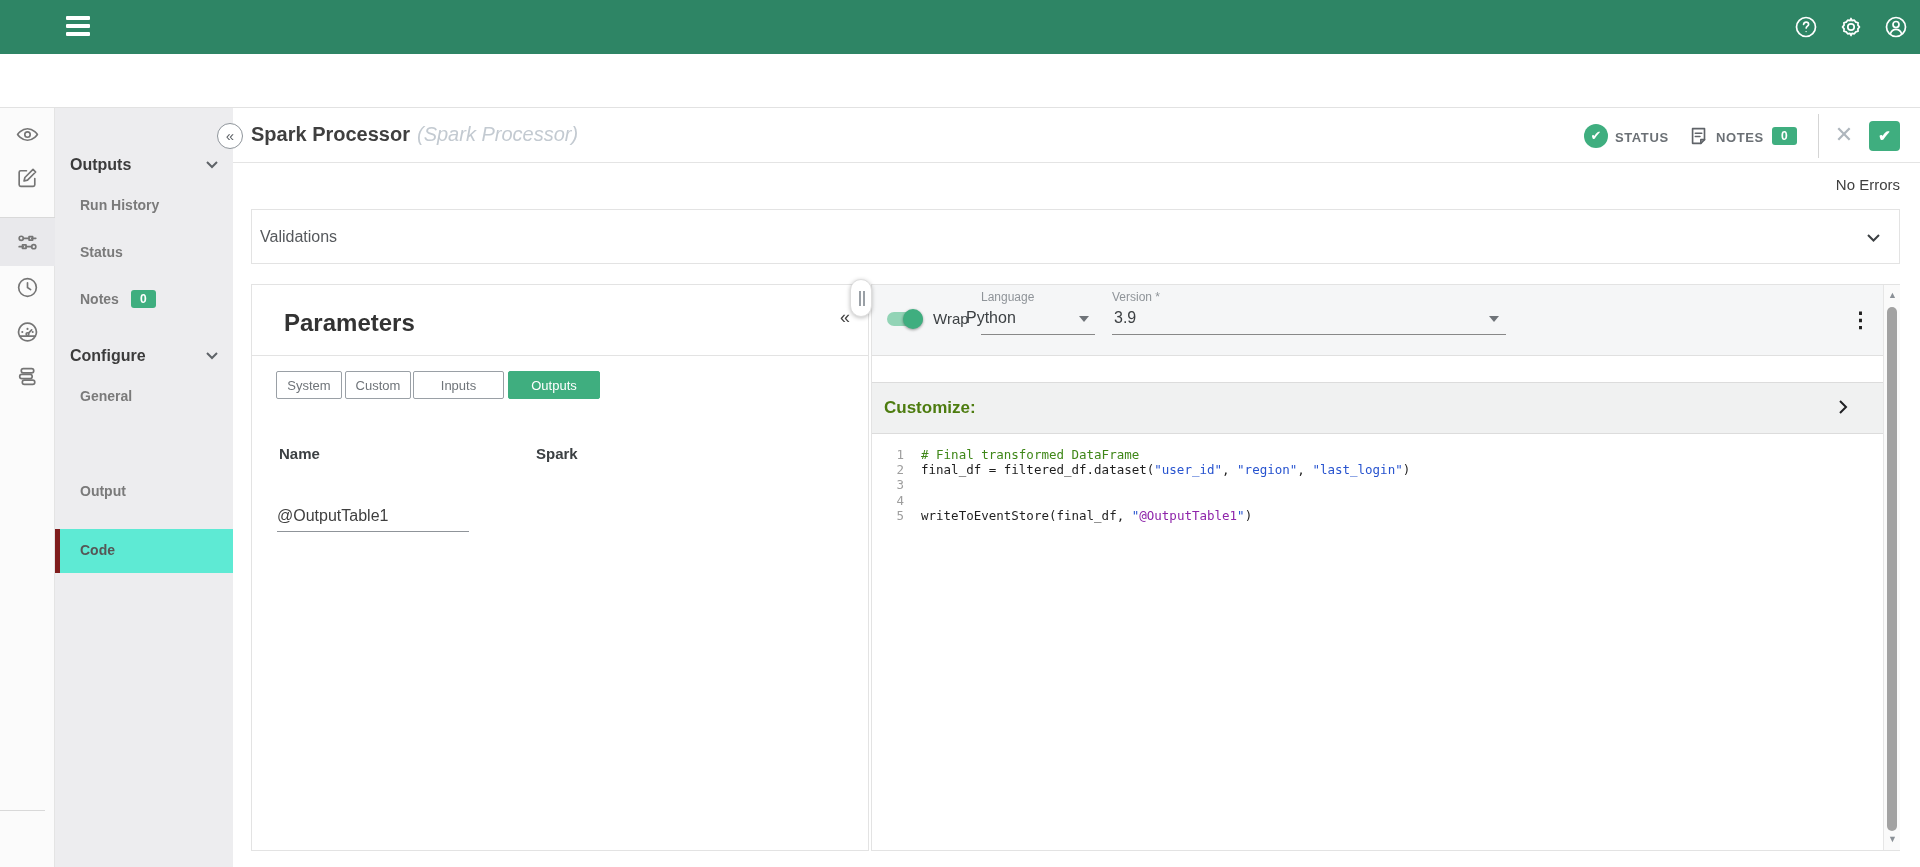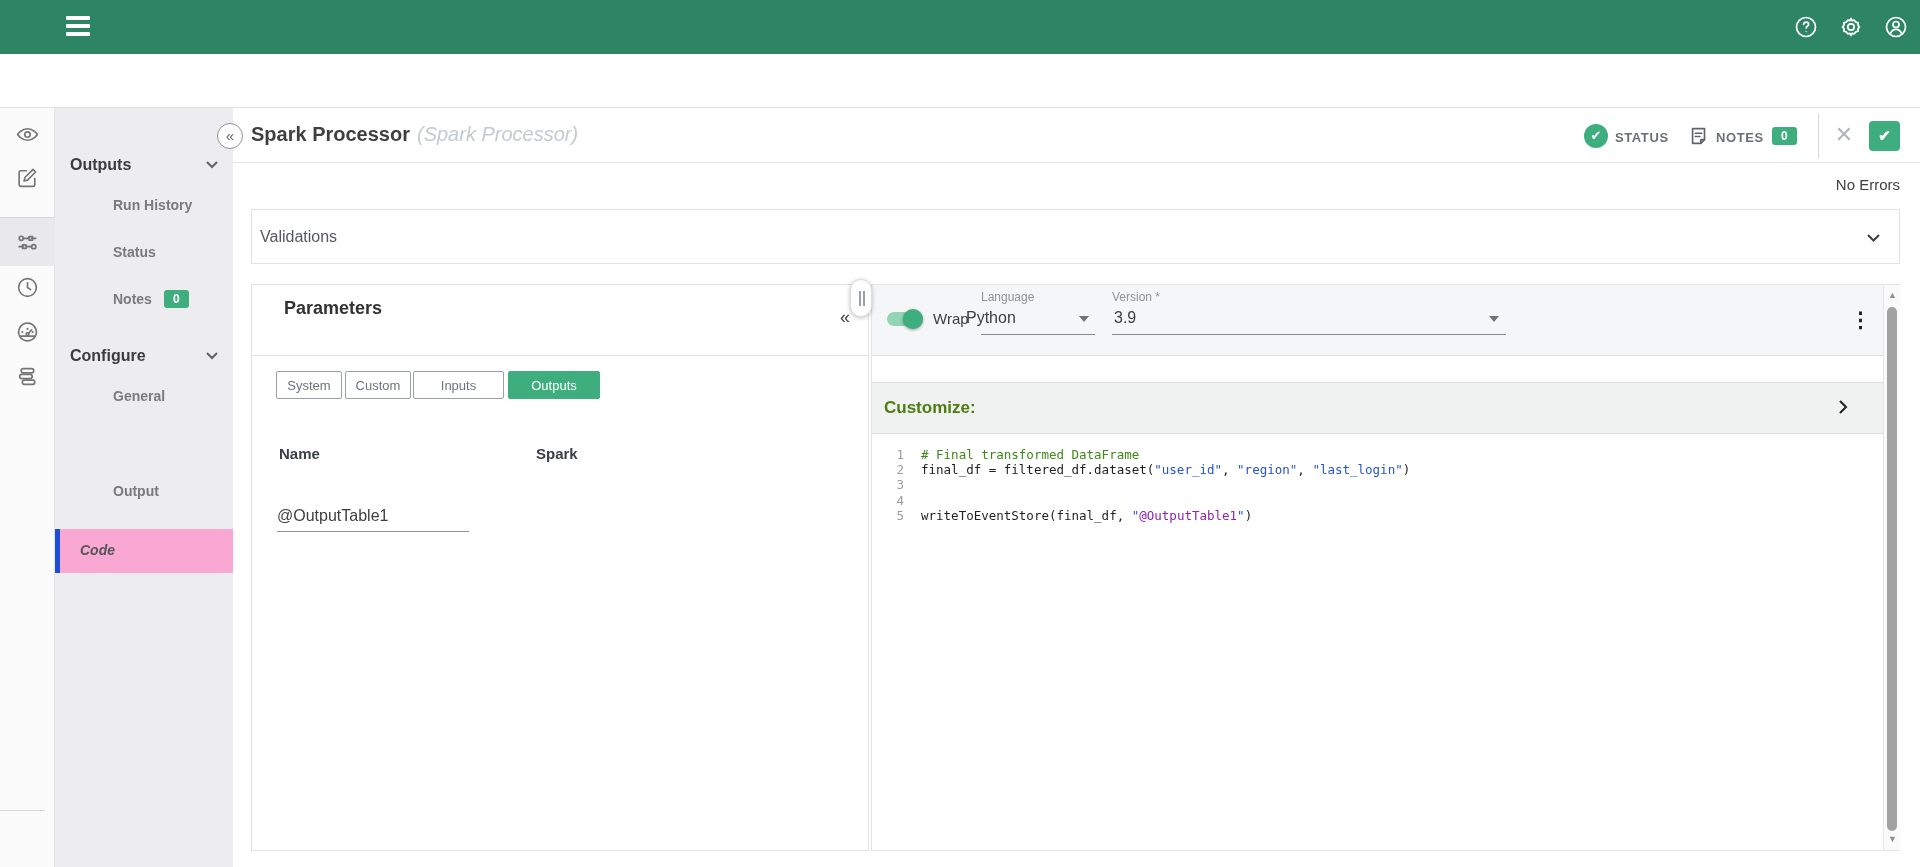--- a/index.html
+++ b/index.html
@@ -41,24 +41,24 @@
   
   #rail { position:absolute; left:0; top:108px; width:55px; height:759px; background:#fbfbfb;
           border-right:1px solid #e4e4e4; }
   .rail-ic { position:absolute; left:15px; width:25px; height:25px; cursor:pointer; }
   .rail-sel { position:absolute; left:0; top:110px; width:55px; height:48px; background:#e9e9ec; }
   .rail-div { position:absolute; left:0; width:55px; border-top:1px solid #d9d9d9; }
 
   
   #nav { position:absolute; left:55px; top:108px; width:178px; height:759px; background:#ededef; }
   .nav-section { position:absolute; left:15px; font-size:16px; font-weight:700; color:#3c3c3c; cursor:pointer; }
-  .nav-item { position:absolute; left:25px; font-size:14px; font-weight:700; color:#7a7a7a; cursor:pointer;margin-left:33px; }
+  .nav-item { position:absolute; left:25px; font-size:14px; font-weight:700; color:#7a7a7a; cursor:pointer; }
   .nav-chev { position:absolute; left:150px; cursor:pointer; }
-  .nav-sel-row { position:absolute; left:0; top:421px; width:178px; height:44px; background:#f9a8d4;
-                 border-left:5px solid #1d4ed8; cursor:pointer;font-style:italic; }
+  .nav-sel-row { position:absolute; left:0; top:421px; width:178px; height:44px; background:#5eead4;
+                 border-left:5px solid #7f1d1d; cursor:pointer; }
   .nav-sel-row .lbl { position:absolute; left:20px; top:13px; font-size:14px; font-weight:700; color:#565656; }
   .badge { display:inline-block; background:#3fae7f; color:#fff; font-size:12px; font-weight:700;
            border-radius:3px; padding:2px 9px; margin-left:12px; vertical-align:1px; }
   .nav-bottom-div { position:absolute; left:0; top:810px; width:45px; border-top:1px solid #d9d9d9; }
 
   
   #main-header { position:absolute; left:233px; top:108px; width:1687px; height:55px; background:#fff;
                  border-bottom:1px solid #e4e4e4; }
   .back-btn { position:absolute; left:217px; top:123px; width:26px; height:26px; border-radius:50%;
               background:#fff; border:1.6px solid #8f959b; color:#5f6368; font-size:15px;
@@ -78,21 +78,21 @@
 
   
   #validations { position:absolute; left:251px; top:209px; width:1649px; height:55px;
                  border:1px solid #e3e3e3; background:#fff; cursor:pointer; }
   #validations .lbl { position:absolute; left:8px; top:18px; font-size:16px; color:#55585c; }
 
   
   #params { position:absolute; left:251px; top:284px; width:618px; height:567px;
             border:1px solid #e3e3e3; background:#fff; }
   #params .hdr { position:absolute; left:0; top:0; width:100%; height:71px; border-bottom:1px solid #e3e3e3; }
-  #params .title { position:absolute; left:32px; top:13px; font-size:18px; font-weight:700; color:#333; }
+  #params .title { position:absolute; left:32px; top:24px; font-size:24px; font-weight:700; color:#333; }
   #params .collapse { position:absolute; left:588px; top:22px; font-size:18px; color:#444; cursor:pointer; }
   .tab { position:absolute; top:86px; height:28px; border:1px solid #9aa0a6; border-radius:2px;
          background:#fff; color:#6f7479; font-size:13px; font-family:"Liberation Sans",sans-serif;
          cursor:pointer; }
   .tab.active { background:#3fae7f; border-color:#3fae7f; color:#fff; }
   .col-hdr { position:absolute; top:160px; font-size:15px; font-weight:700; color:#3c4043; }
   .param-name { position:absolute; left:25px; top:222px; width:192px; font-size:16px; color:#3f3f3f;
                 border:none; border-bottom:1px solid #8f9499; background:transparent; padding:0 0 6px 0;
                 font-family:"Liberation Sans",sans-serif; }
   .param-value { position:absolute; left:309px; top:216px; width:240px; font-size:16px;

